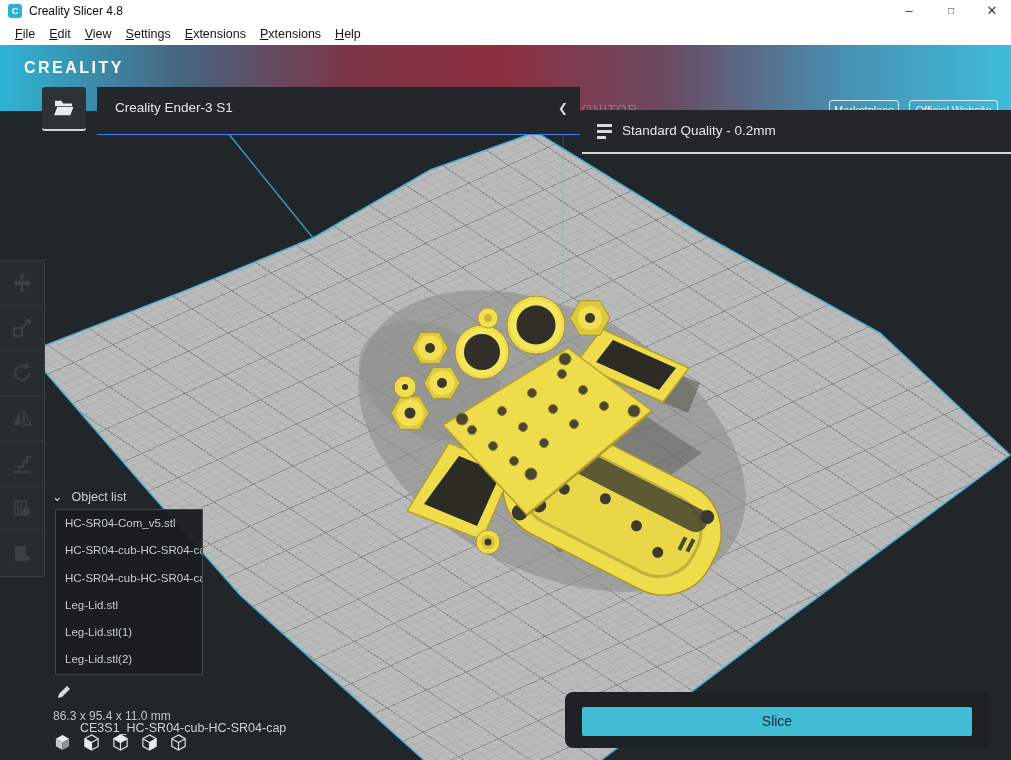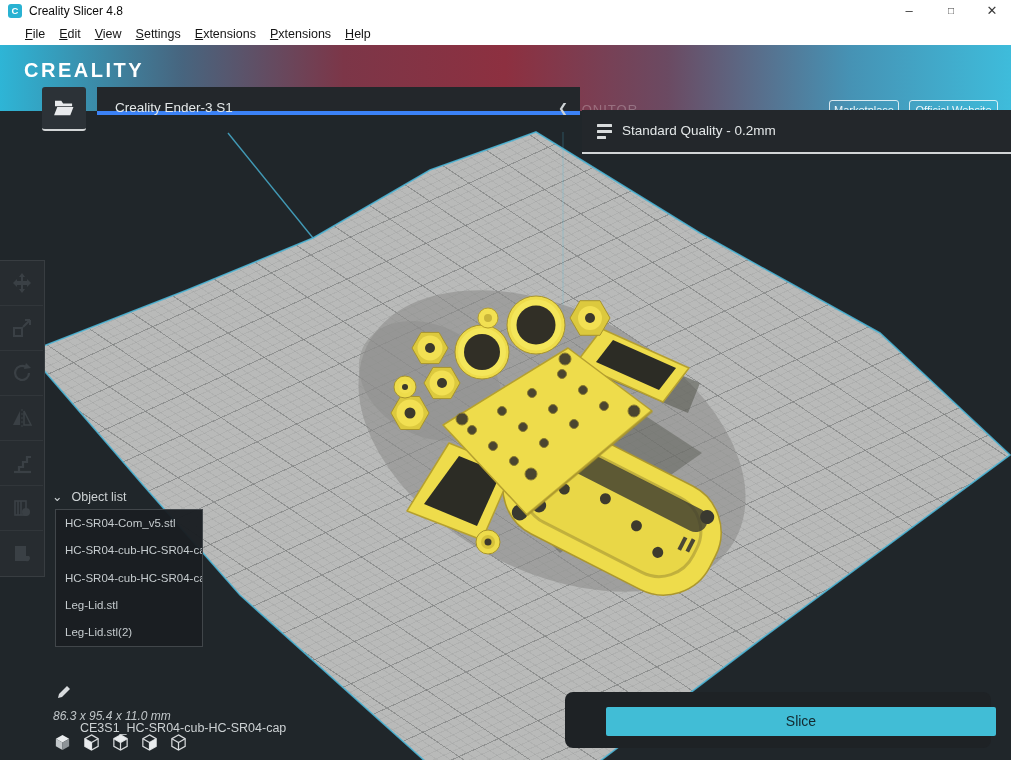--- a/index.html
+++ b/index.html
@@ -12,47 +12,47 @@
   .app-icon{position:absolute;left:8px;top:4px;width:14px;height:14px;border-radius:3px;
             background:#29b2d2;color:#fff;font-size:9.5px;font-weight:bold;
             text-align:center;line-height:14px;}
   .app-title{position:absolute;left:29px;top:4px;font-size:12px;color:#0a0a0a;text-align:center;}
   .winbtn{position:absolute;top:0;width:30px;height:22px;text-align:center;line-height:22px;
           color:#3a3a3a;font-size:13px;}
   .winbtn.max{font-size:10px;}
 
   
   .menubar{position:absolute;left:0;top:22px;width:1011px;height:23px;background:#ffffff;
-           display:flex;align-items:center;padding-left:18px;}
+           display:flex;align-items:center;padding-left:8px;}
   .menu-item{padding:0 7px;font-size:12.5px;color:#151515;}
   .menu-item .hot{text-decoration:underline;}
 
   
   .header{position:absolute;left:0;top:45px;width:1011px;height:66px;
           background:linear-gradient(90deg,#2eb5d6 0%,#47657f 18%,#7c3648 34%,
                      #8d3040 50%,#6b4a62 66%,#4692b4 84%,#3ebcdb 100%);}
-  .brand{position:absolute;left:24px;top:14px;font-size:20px;font-weight:bold;
+  .brand{position:absolute;left:24px;top:14px;font-size:16px;font-weight:bold;
          letter-spacing:2.5px;color:#ffffff;}
   .tab{position:absolute;top:51px;height:28px;font-size:13px;letter-spacing:1px;
        text-align:center;line-height:28px;}
   .tab.active{left:358px;width:92px;background:#ffffff;border-radius:3px;
               color:#20335f;font-weight:bold;letter-spacing:.5px;}
   .tab.preview{left:458px;width:88px;color:rgba(255,255,255,.52);}
   .tab.monitor{left:560px;width:88px;color:rgba(255,255,255,.25);}
   .hdr-link{position:absolute;top:55px;height:21px;border:1px solid rgba(255,255,255,.8);
             border-radius:3px;color:#eef7fa;font-size:11px;text-align:center;line-height:19px;}
   .hdr-link.mkt{left:829px;width:70px;}
   .hdr-link.off{left:909px;width:89px;}
 
   
   .open-btn{position:absolute;left:42px;top:87px;width:44px;height:44px;z-index:6;
             background:#2c3237;border-bottom:2px solid #d2d5d6;border-radius:3px;
             display:flex;align-items:center;justify-content:center;}
-  .printer-panel{position:absolute;left:97px;top:87px;width:483px;height:28px;z-index:6;
-            background:#23272b;border-bottom:4px solid #3b82f6;text-decoration:underline;}
+  .printer-panel{position:absolute;left:97px;top:87px;width:483px;height:48px;z-index:6;
+            background:#23272b;border-bottom:1px solid #3b82f6;text-decoration:underline;}
   .printer-panel .name{position:absolute;left:18px;top:0;line-height:42px;
             font-size:13.5px;color:#e3e7e8;}
   .printer-panel .chev{position:absolute;right:12px;top:0;line-height:42px;
             font-size:12px;color:#cfd4d6;}
   .quality-panel{position:absolute;left:582px;top:87px;width:429px;height:44px;z-index:6;
             background:#23272b;border-bottom:2px solid #d2d5d6;margin-top:23px;}
   .quality-panel .qname{position:absolute;left:40px;top:0;line-height:42px;
             font-size:13.5px;color:#e3e7e8;}
   .quality-panel svg{position:absolute;left:15px;top:13px;}
 
@@ -83,29 +83,29 @@
   .objlist-head{position:absolute;left:52px;top:489px;z-index:6;display:flex;gap:9px;
         align-items:center;color:#ced3d5;font-size:12.5px;}
   .objlist-panel{position:absolute;left:55px;top:509px;width:148px;z-index:6;
         background:rgba(26,30,34,.97);border:1px solid #41464a;}
   .objlist-panel .row{height:27.3px;line-height:27.3px;padding-left:9px;font-size:11.5px;
         color:#c5cbce;white-space:nowrap;overflow:hidden;}
 
   
   .sel-name{position:absolute;left:80px;top:685px;z-index:6;font-size:12.5px;color:#ccd1d3;margin-top:36px;}
   .sel-pencil{position:absolute;left:56px;top:684px;z-index:6;}
-  .sel-dims{position:absolute;left:53px;top:709px;z-index:6;font-size:12px;color:#c0c6c9;font-style:italic;}
+  .sel-dims{position:absolute;left:53px;top:709px;z-index:6;font-size:12px;color:#c0c6c9;}
   .viewcubes{position:absolute;left:53px;top:733px;z-index:6;display:flex;gap:10px;}
 
   
   .slice-panel{position:absolute;left:565px;top:692px;width:426px;height:56px;z-index:6;
         background:#1e2225;border-radius:8px;}
   .slice-btn{position:absolute;left:17px;top:15px;width:390px;height:29px;
         background:#41bdd6;border-radius:2px;text-align:center;line-height:29px;
-        font-size:14px;color:#13292f;margin-left:24px;}
+        font-size:14px;color:#13292f;}
 </style>
 </head>
 <body>
 
 <div id="app">
 
   <div class="titlebar">
     <div class="app-icon">C</div>
     <div class="app-title">Creality Slicer 4.8</div>
     <div class="winbtn" style="left:894px;">–</div>
@@ -325,20 +325,21 @@
 
   <div class="objlist-head">
     <span>⌄</span>
     <span>Object list</span>
   </div>
   <div class="objlist-panel">
     <div class="row">HC-SR04-Com_v5.stl</div>
     <div class="row">HC-SR04-cub-HC-SR04-cap.stl</div>
     <div class="row">HC-SR04-cub-HC-SR04-cap.st...</div>
     <div class="row">Leg-Lid.stl</div>
+    <div class="row">Leg-Lid.stl(1)</div>
     <div class="row">Leg-Lid.stl(2)</div>
   </div>
 
   <svg class="sel-pencil" width="16" height="16" viewBox="0 0 16 16">
     <path d="M2 14l1-4 8-8 3 3-8 8z" fill="#d8dbdd"></path>
   </svg>
   <div class="sel-name">CE3S1_HC-SR04-cub-HC-SR04-cap</div>
   <div class="sel-dims">86.3 x 95.4 x 11.0 mm</div>
 
   <div class="viewcubes">

